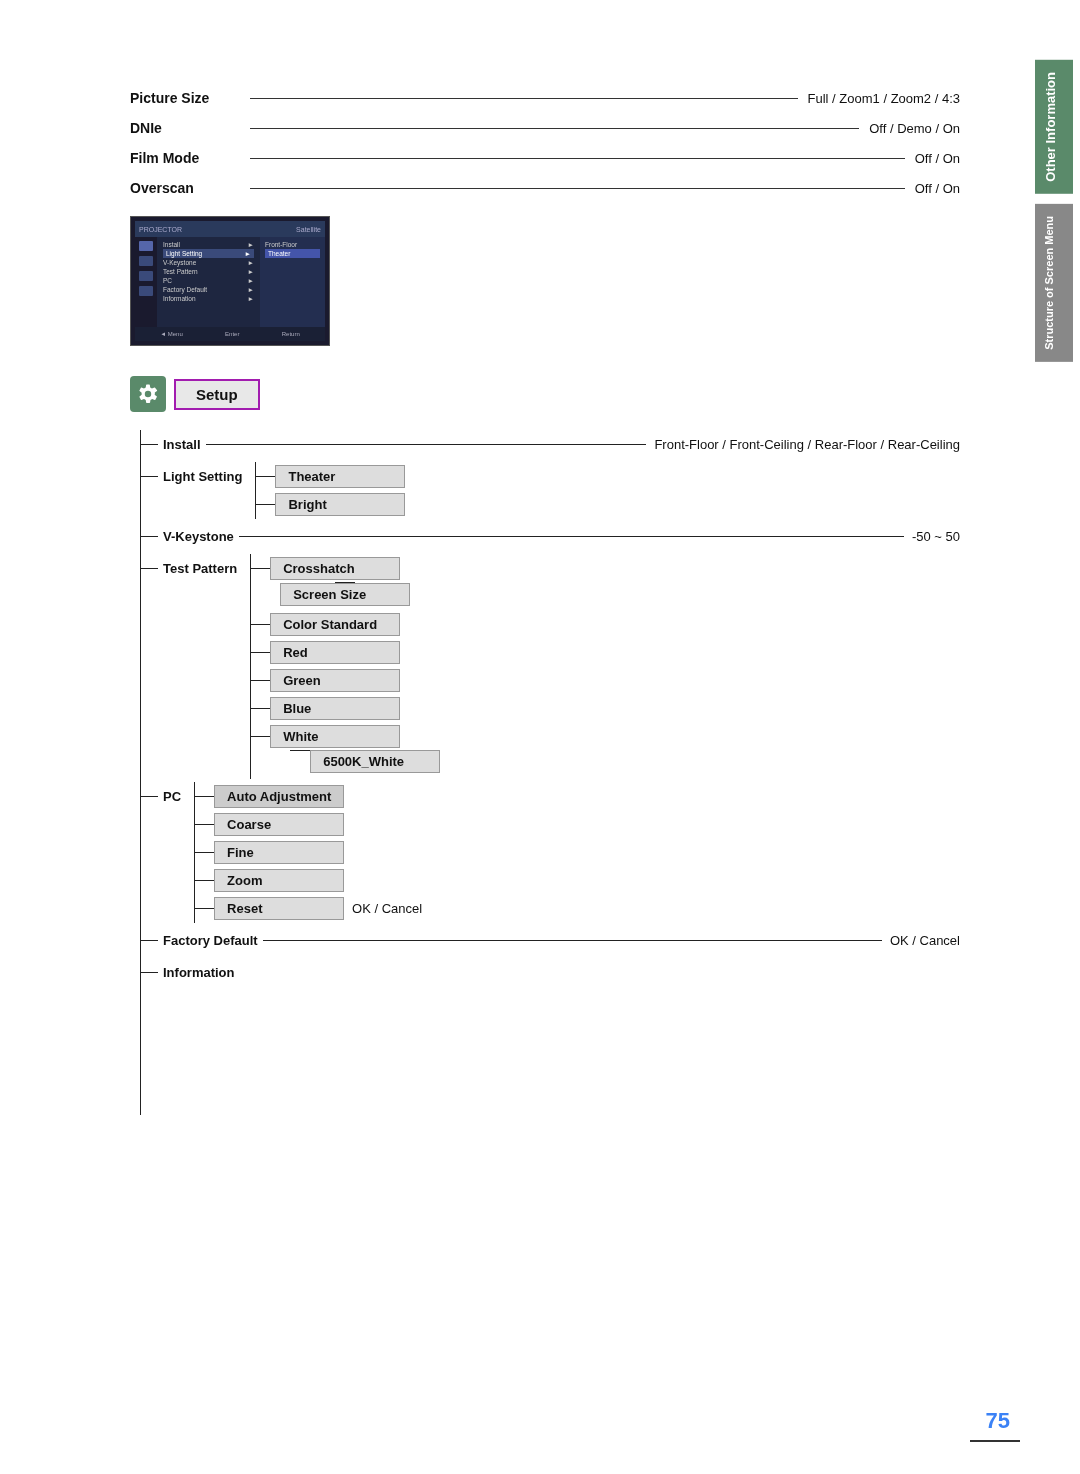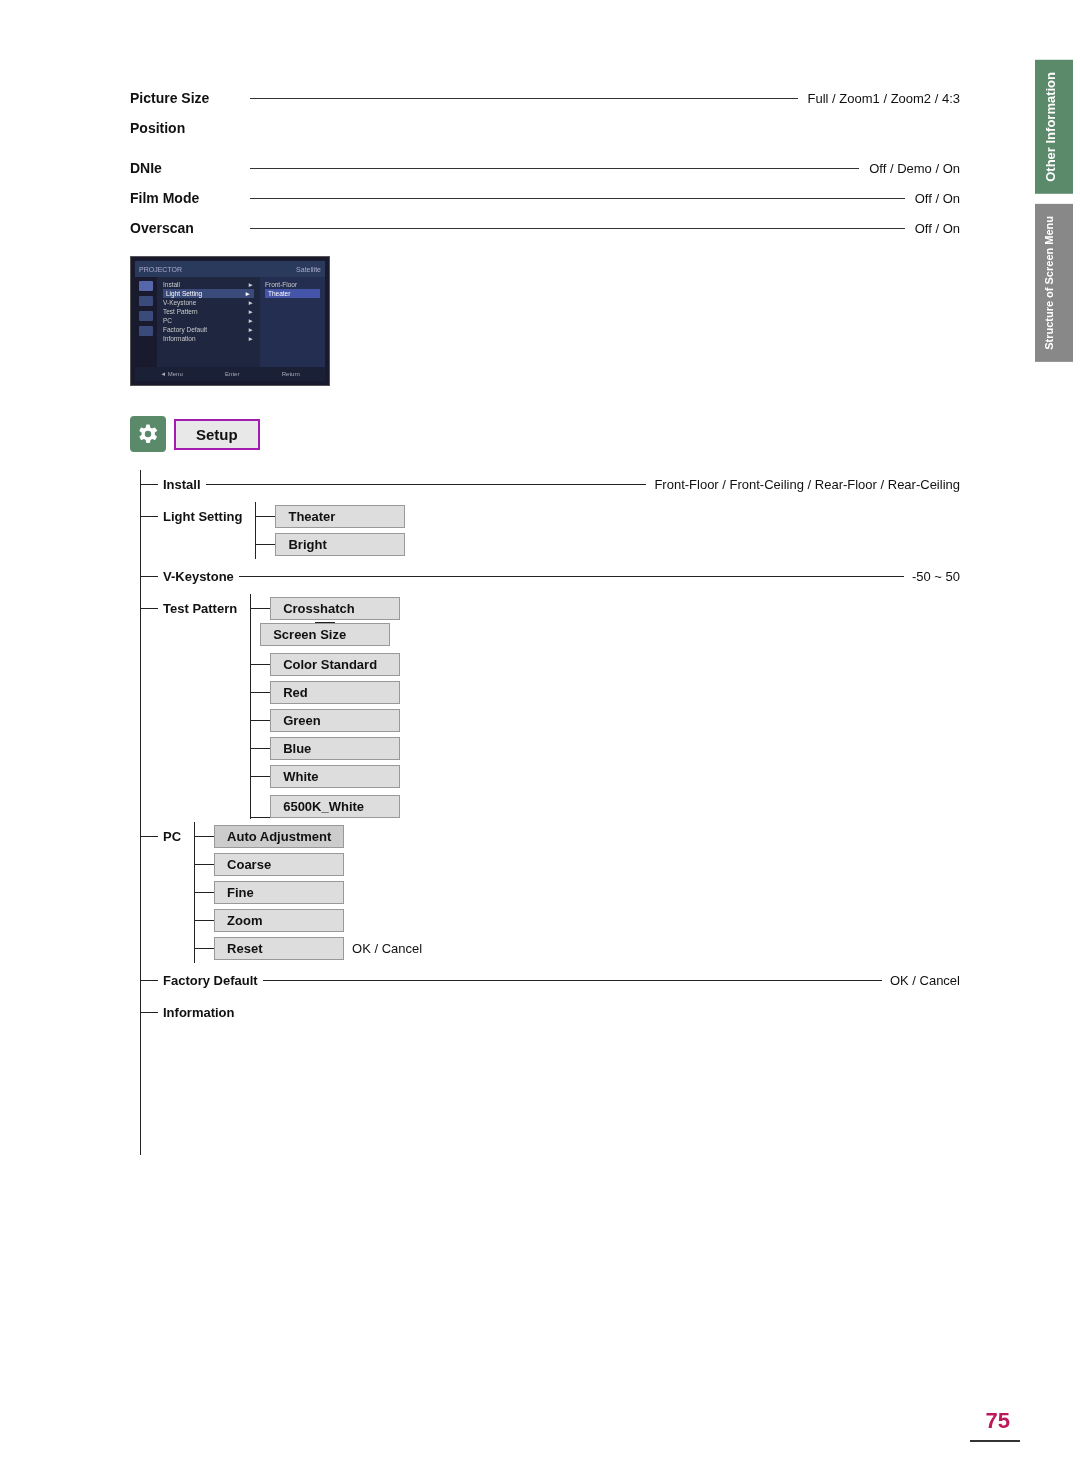--- a/index.html
+++ b/index.html
@@ -58,21 +58,21 @@
       margin-top: 10px;
     }
 
     
     .page-number {
       position: absolute;
       bottom: 40px;
       right: 70px;
       font-size: 22px;
       font-weight: bold;
-      color: #be185d;
+      color: #3b82f6;
     }
 
     .page-number-line {
       position: absolute;
       bottom: 32px;
       right: 60px;
       width: 50px;
       height: 2px;
       background: #333;
     }
@@ -309,23 +309,20 @@
   <div class="main-content">
 
     <div class="top-section" style="margin-top: 30px;">
 
       <div class="menu-item-row">
         <span class="menu-label">Picture Size</span>
         <div class="menu-line"></div>
         <span class="menu-value">Full / Zoom1 / Zoom2 / 4:3</span>
       </div>
 
-      <div class="menu-item-row" style="margin-bottom: 24px;">
-        <span class="menu-label">Position</span>
-      </div>
 
       <div class="menu-item-row">
         <span class="menu-label">DNIe</span>
         <div class="menu-line"></div>
         <span class="menu-value">Off / Demo / On</span>
       </div>
 
       <div class="menu-item-row">
         <span class="menu-label">Film Mode</span>
         <div class="menu-line"></div>
@@ -481,21 +478,21 @@
             <div style="display: flex; align-items: center; height: 28px;">
               <div style="width: 20px; height: 1px; background: #222;"></div>
               <div class="ft-box">Blue</div>
             </div>
 
             <div style="display: flex; align-items: center; height: 28px;">
               <div style="width: 20px; height: 1px; background: #222;"></div>
               <div class="ft-box">White</div>
             </div>
 
-            <div style="display: flex; align-items: flex-end; height: 28px;">
+            <div style="display: flex; align-items: flex-start; height: 28px; padding-left: 40px;">
               <div style="width: 20px; height: 1px; background: #222;"></div>
               <div class="ft-box">6500K_White</div>
             </div>
           </div>
         </div>
 
         <div style="display: flex; align-items: flex-start; position: relative; margin-top: 4px;">
           <div style="width: 18px; height: 1px; background: #222; margin-top: 14px; flex-shrink: 0;"></div>
           <span class="ft-label" style="padding-top: 7px; padding-bottom: 7px; flex-shrink: 0;">PC</span>
           <div style="position: relative; margin-left: 8px;">

